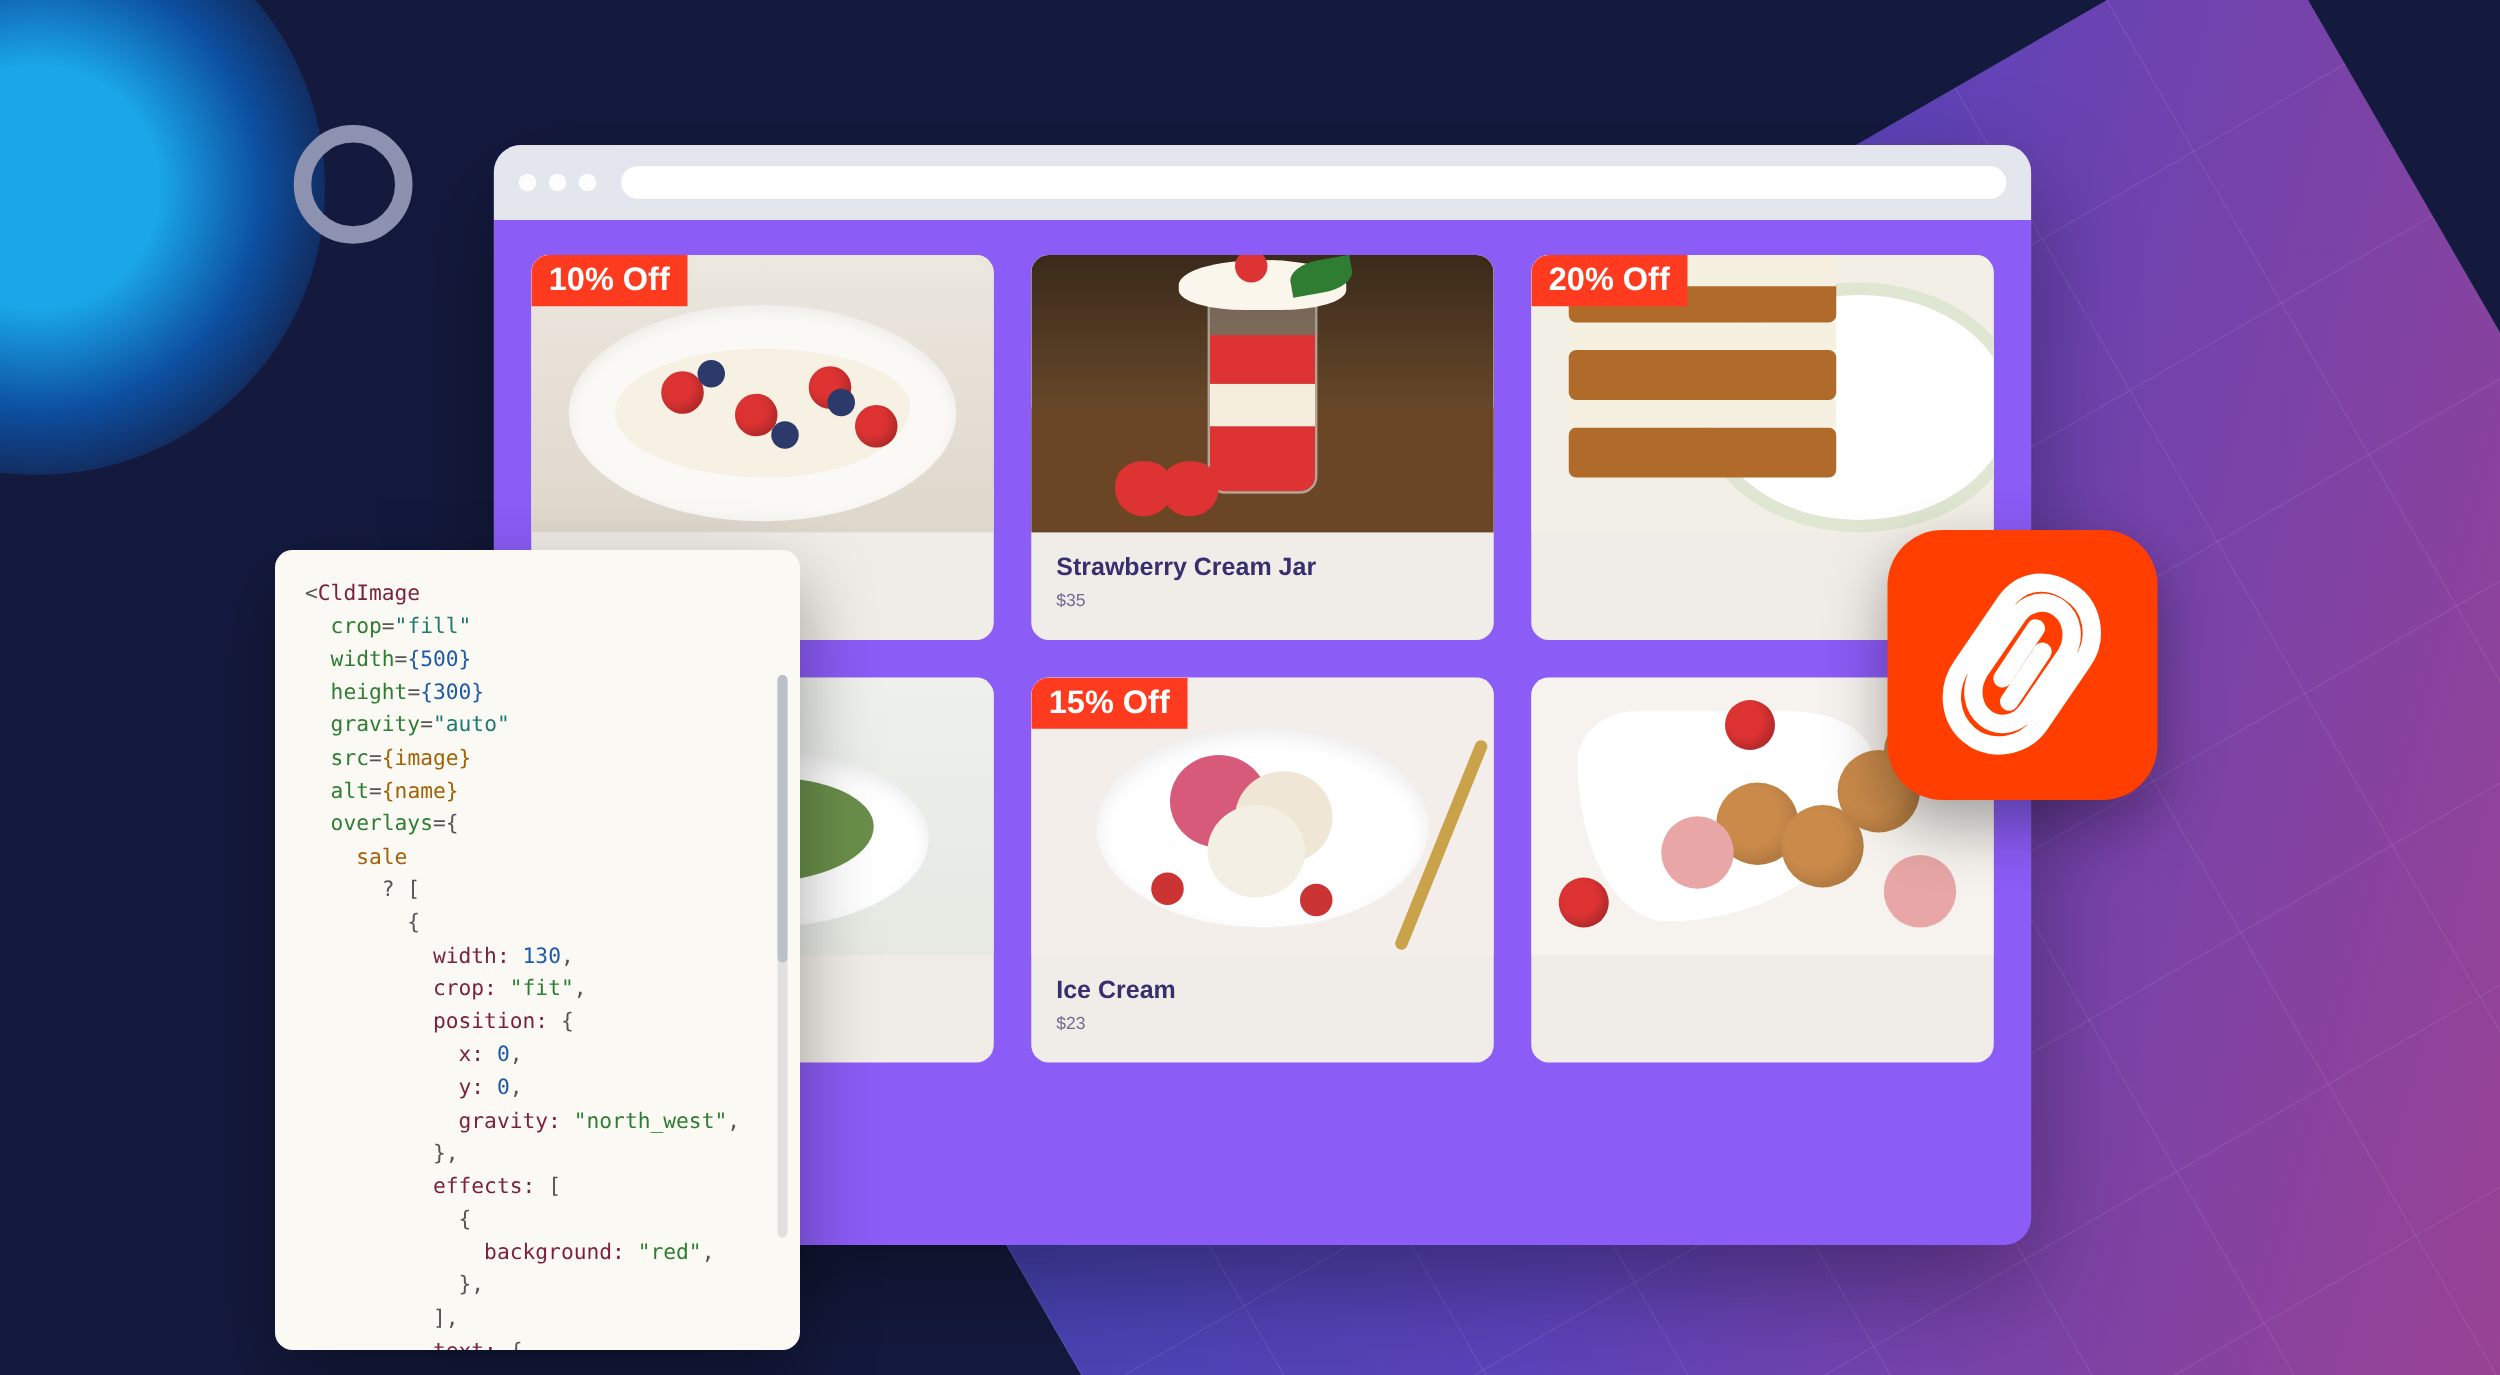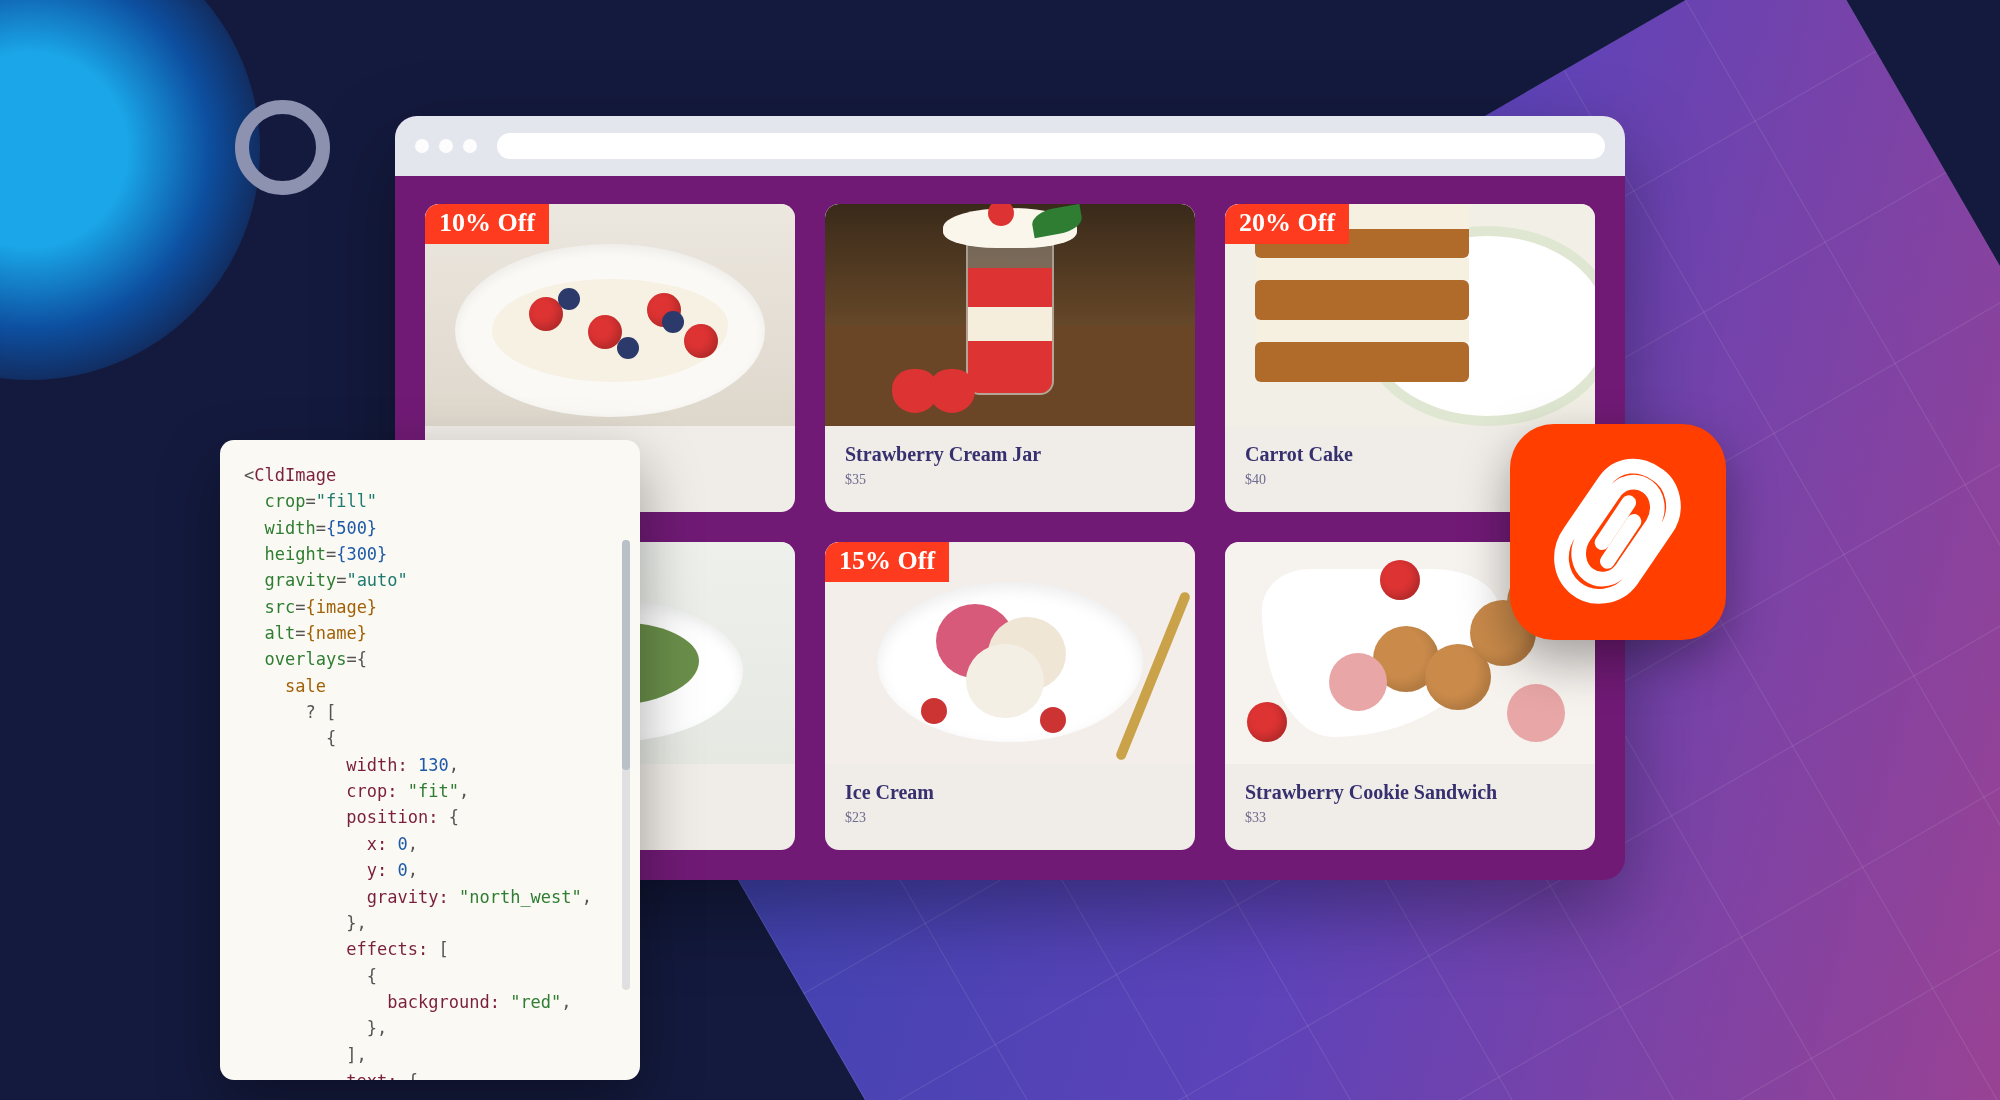--- a/index.html
+++ b/index.html
@@ -41,26 +41,25 @@
     background-image:
       linear-gradient(0deg, rgba(255,255,255,0.12) 1px, transparent 1px),
       linear-gradient(90deg, rgba(255,255,255,0.12) 1px, transparent 1px);
     background-size: 140px 140px;
   }
 
   
   .browser {
     position: absolute;
     left: 395px; top: 116px;
-    width: 1230px; height: 764px;
-    background: #701a75;
+    width: 1230px; height: 880px;
+    background: #8b5cf6;
     border-radius: 22px;
     box-shadow: 0 30px 80px rgba(0,0,0,0.35);
     overflow: hidden;
-    font-family: Liberation Serif, serif;
   }
   .browser-top {
     height: 60px;
     background: #e3e6ed;
     display: flex;
     align-items: center;
     padding: 0 20px;
     gap: 10px;
   }
   .dots { display:flex; gap:10px; margin-right:10px;}
@@ -269,24 +268,20 @@
                 <div class="cakelayer" style="top:66%;"></div>
                 <div class="frosting" style="top:54%;"></div>
                 <div class="cakelayer" style="top:32%;"></div>
                 <div class="frosting" style="top:20%;"></div>
                 <div class="cakelayer" style="top:0%; height:20%;"></div>
                 <div class="frosting" style="top:-10%; height:14%;"></div>
               </div>
             </div>
             <div class="badge">20% Off</div>
           </div>
-          <div class="card-info">
-            <div class="card-title">Carrot Cake</div>
-            <div class="card-price">$40</div>
-          </div>
         </div>
 
         <div class="card">
           <div class="card-img">
             <div class="food food-green">
               <div class="bowl"></div>
               <div class="greens"></div>
             </div>
           </div>
 
@@ -317,24 +312,20 @@
               <div class="plate"></div>
               <div class="cookie" style="left:40%; top:38%;"></div>
               <div class="cookie" style="left:54%; top:46%;"></div>
               <div class="cookie" style="right:6%; top:12%;"></div>
               <div class="cookie" style="right:16%; top:26%;"></div>
               <div class="pink" style="left:28%; top:50%;"></div>
               <div class="pink" style="right:8%; bottom:10%;"></div>
               <div class="berry-r" style="left:6%; bottom:10%; width:40px; height:40px;"></div>
               <div class="berry-r" style="left:42%; top:8%; width:40px; height:40px;"></div>
             </div>
-          </div>
-          <div class="card-info">
-            <div class="card-title">Strawberry Cookie Sandwich</div>
-            <div class="card-price">$33</div>
           </div>
         </div>
 
       </div>
     </div>
   </div>
 
   <div class="code-panel">
     <pre class="code"><span class="t-punc">&lt;</span><span class="t-tag">CldImage</span>
   <span class="t-attr">crop</span><span class="t-punc">=</span><span class="t-str">"fill"</span>

